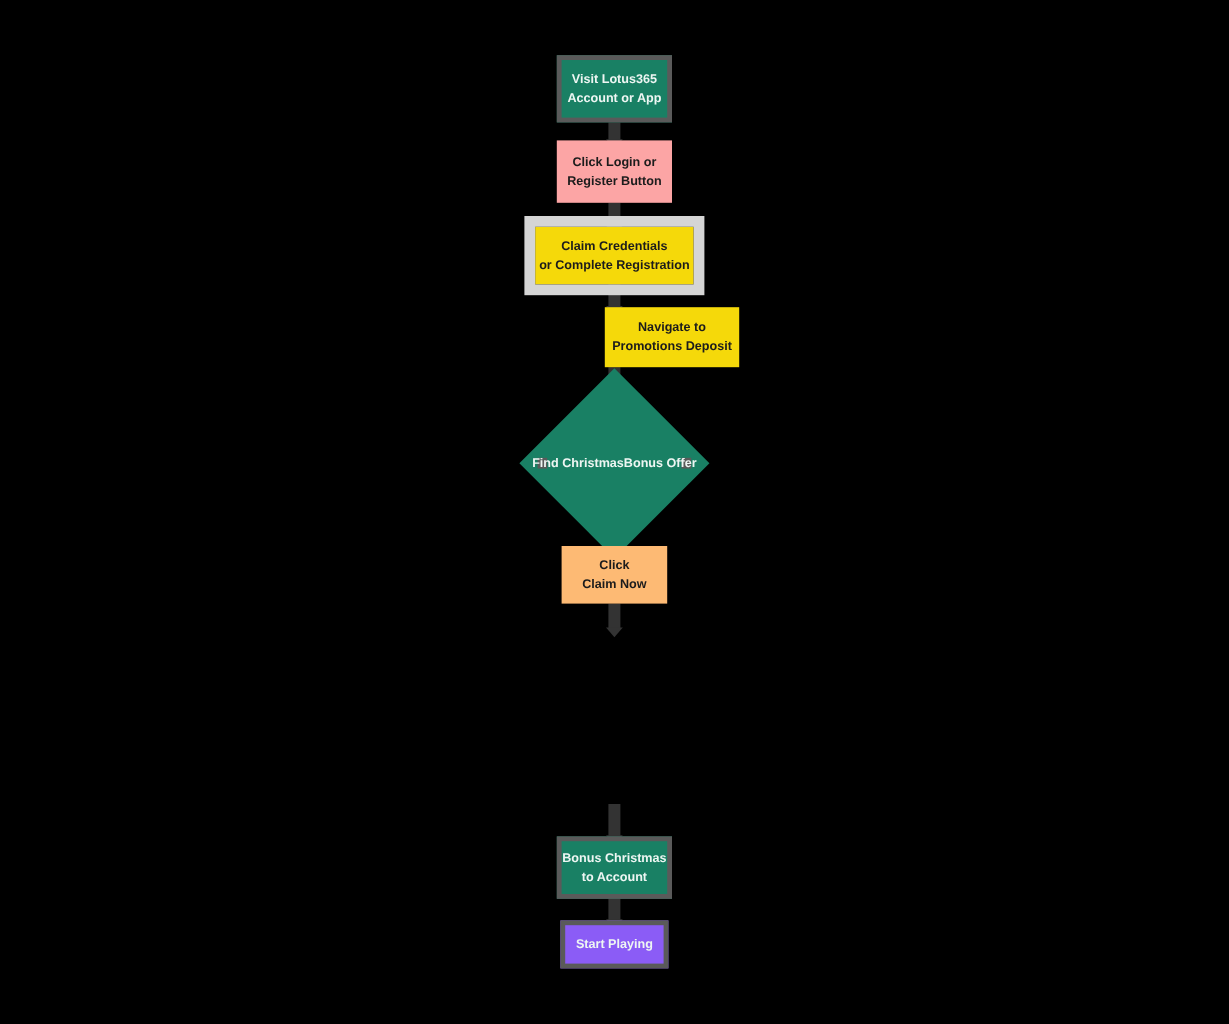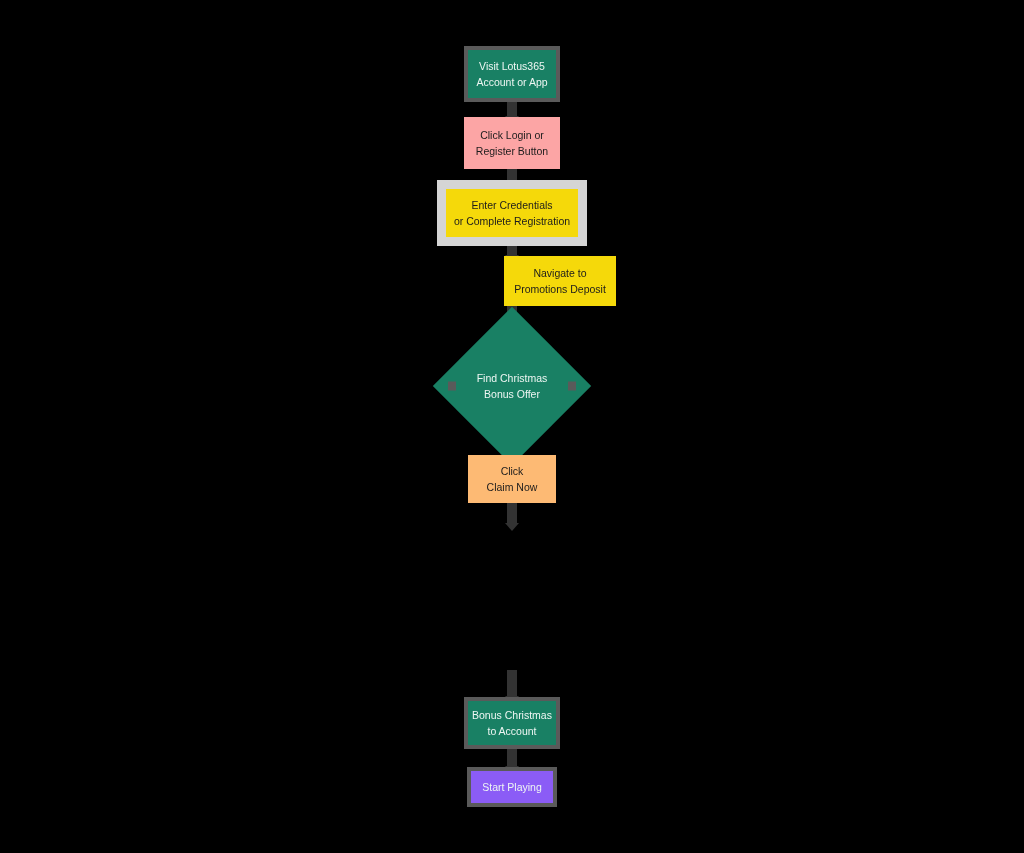--- a/index.html
+++ b/index.html
@@ -92,38 +92,37 @@
     height: 9px;
     background: #5a5a5a;
     transform: translateY(-50%);
   }
   .node-diamond .nub.left  { left: -8px; }
   .node-diamond .nub.right { right: -8px; }
   .node-diamond .diamond-label {
     position: absolute;
     inset: 0;
     display: flex;
-    flex-direction: column;
     align-items: center;
     justify-content: center;
     text-align: center;
     color: #eef6f3;
     font-size: 10.5px;
     line-height: 1.55;
     z-index: 2;
   }
   .node-diamond .diamond-label .line {
     display: block;
     white-space: nowrap;
   }
 </style>
 </head>
 <body>
 
-<div id="flowchart-canvas" style="background: rgb(0, 0, 0);">
+<div id="flowchart-canvas" style="background: rgb(0, 0, 0); font-weight: bold;">
     <div class="connector" style="left: 512px; top: 102px; height: 15px; background: rgb(51, 51, 51);">
       <div class="arrowhead" style="border-top-color: rgb(51, 51, 51);"></div>
     </div>
     <div class="connector" style="left: 512px; top: 169px; height: 20px; background: rgb(51, 51, 51);">
       <div class="arrowhead" style="border-top-color: rgb(51, 51, 51);"></div>
     </div>
     <div class="connector" style="left: 512px; top: 237px; height: 19px; background: rgb(51, 51, 51);">
       <div class="arrowhead" style="border-top-color: rgb(51, 51, 51);"></div>
     </div>
     <div class="connector" style="left: 512px; top: 306px; height: 24px; background: rgb(51, 51, 51);">
@@ -143,21 +142,21 @@
     </div>
     <div class="node-rect process" style="left: 512px; top: 46px; width: 96px; height: 56px; background: rgb(25, 128, 100); border-color: rgb(90, 90, 90); color: rgb(238, 246, 243);">
       <span class="line">Visit Lotus365</span>
       <span class="line">Account or App</span>
     </div>
     <div class="node-rect action" style="left: 512px; top: 117px; width: 96px; height: 52px; background: #fca5a5; color: rgb(28, 28, 28);">
       <span class="line">Click Login or</span>
       <span class="line">Register Button</span>
     </div>
     <div class="node-rect action selected" style="left: 512px; top: 189px; width: 132px; height: 48px; background: rgb(245, 217, 10); color: rgb(28, 28, 28); outline-color: rgb(213, 213, 213);">
-      <span class="line">Enter Credentials</span>
+      <span class="line">Claim Credentials</span>
       <span class="line">or Complete Registration</span>
     </div>
     <div class="node-rect action" style="left: 512px; top: 256px; width: 112px; height: 50px; background: rgb(245, 217, 10); color: rgb(28, 28, 28); margin-left: 48px;">
       <span class="line">Navigate to</span>
       <span class="line">Promotions Deposit</span>
     </div>
     <div class="node-diamond" style="left: 512px; top: 330px; width: 112px; height: 112px;">
       <div class="diamond-shape" style="background: rgb(25, 128, 100);"></div>
       <div class="nub left" style="background: rgb(90, 90, 90);"></div>
       <div class="nub right" style="background: rgb(90, 90, 90);"></div>

